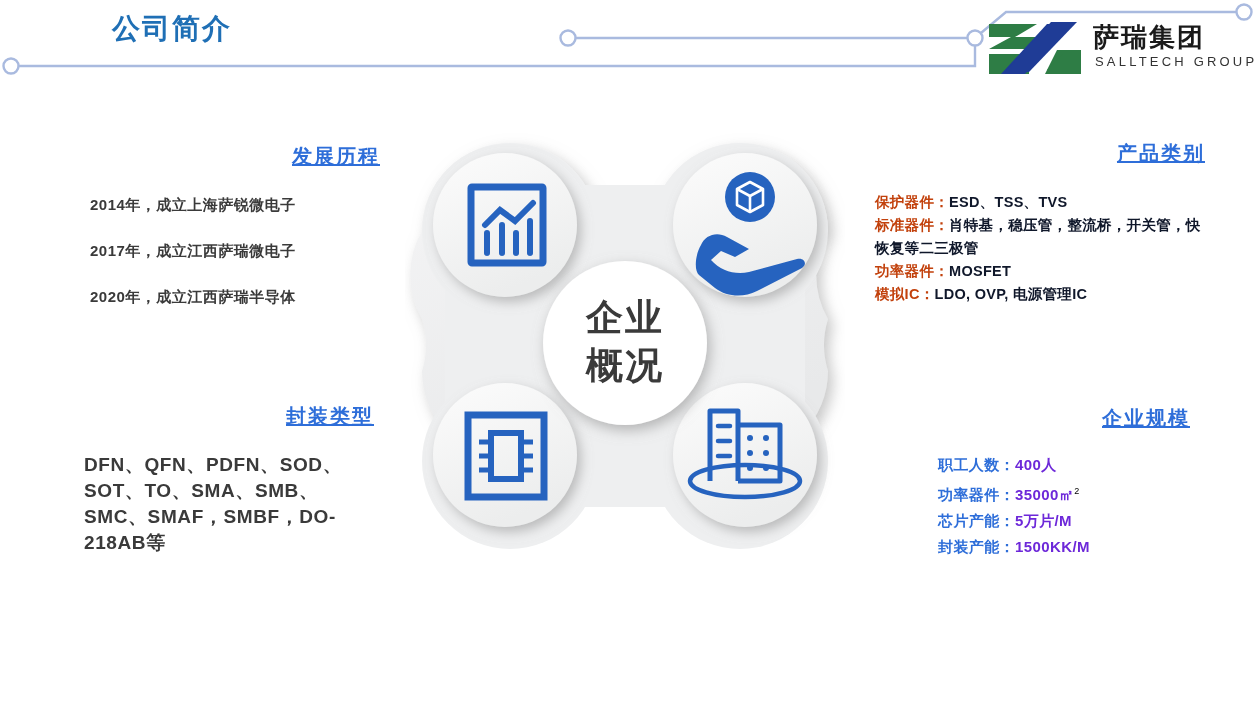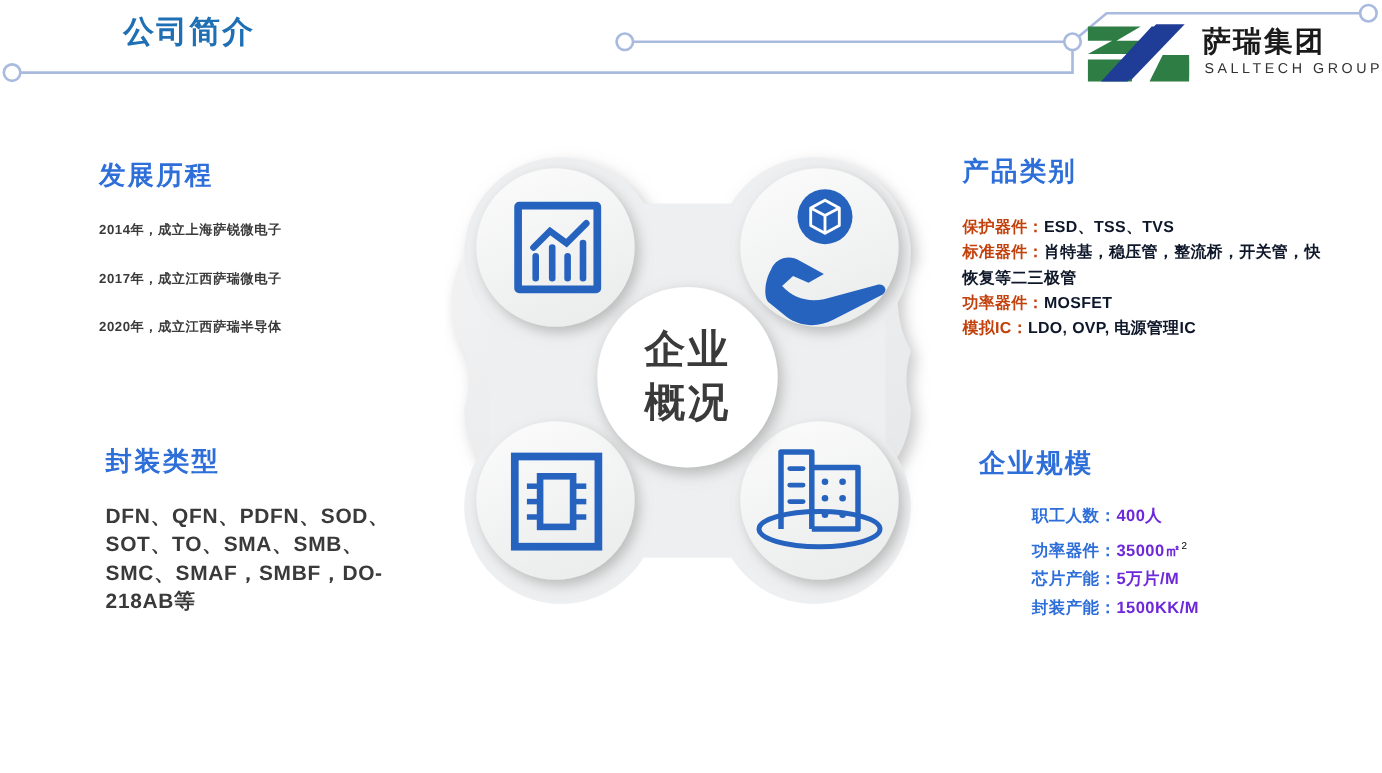--- a/index.html
+++ b/index.html
@@ -31,32 +31,32 @@
     letter-spacing:2px;white-space:nowrap;text-align:center;
   }
   #logo-en{
     position:absolute;left:110px;top:36px;
     font-size:13px;color:#333;letter-spacing:3.2px;
     white-space:nowrap;
   }
 
   
   .sect-head{
-    font-size:24px;font-weight:bold;color:#2E6ED9;
-    letter-spacing:2px;text-align:left;white-space:nowrap;
+    font-size:20px;font-weight:bold;color:#2E6ED9;
+    letter-spacing:2px;text-align:right;white-space:nowrap;text-decoration:underline;
   }
 
   #sec-history{position:absolute;left:90px;top:143px;width:290px;}
   #sec-history .sect-head{margin-bottom:26px;}
   .hist-line{
-    font-size:12px;font-weight:bold;color:#3a3a3a;
+    font-size:15px;font-weight:bold;color:#3a3a3a;
     letter-spacing:0.5px;margin-bottom:27px;white-space:nowrap;
   }
 
-  #sec-package{position:absolute;left:96px;top:403px;width:290px;}
+  #sec-package{position:absolute;left:84px;top:403px;width:290px;}
   #sec-package .sect-head{margin-bottom:22px;}
   #package-body{
     font-size:19px;font-weight:bold;color:#3a3a3a;
     line-height:26px;letter-spacing:0.6px;
   }
 
   #sec-products{position:absolute;left:875px;top:140px;width:330px;}
   #sec-products .sect-head{margin-bottom:24px;}
   .prod-row{
     font-size:14.5px;line-height:23px;letter-spacing:0.3px;

